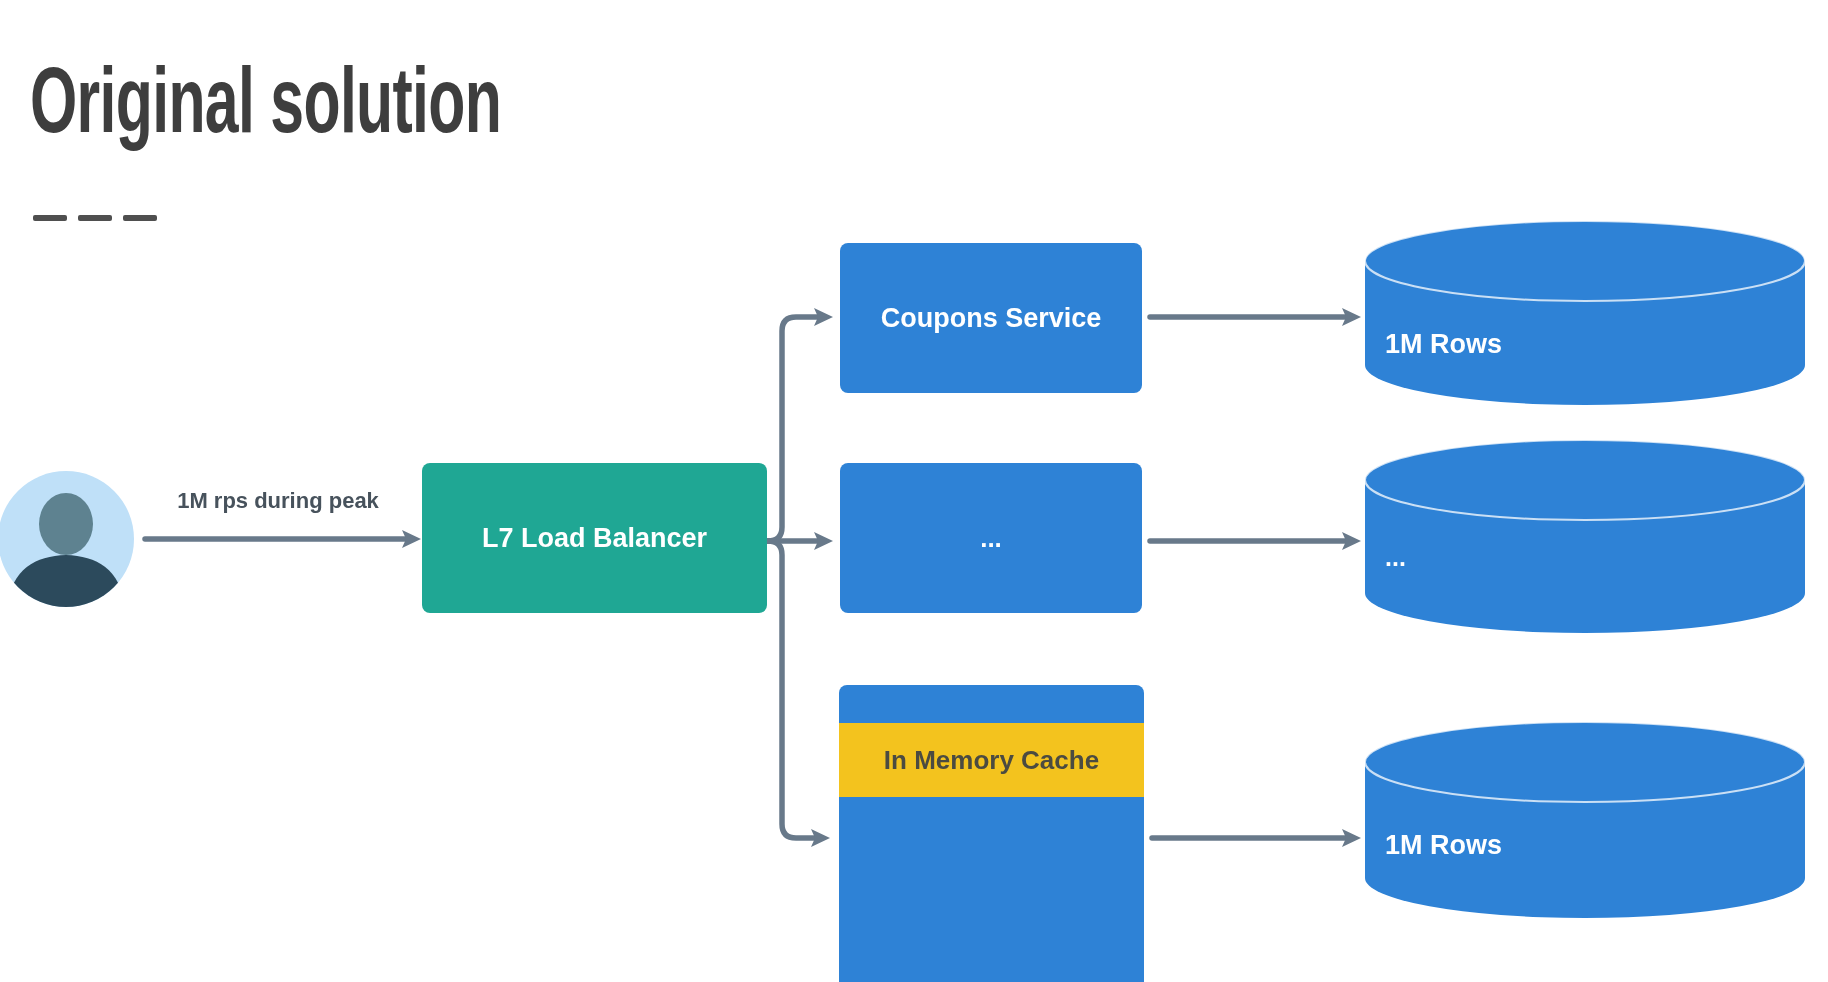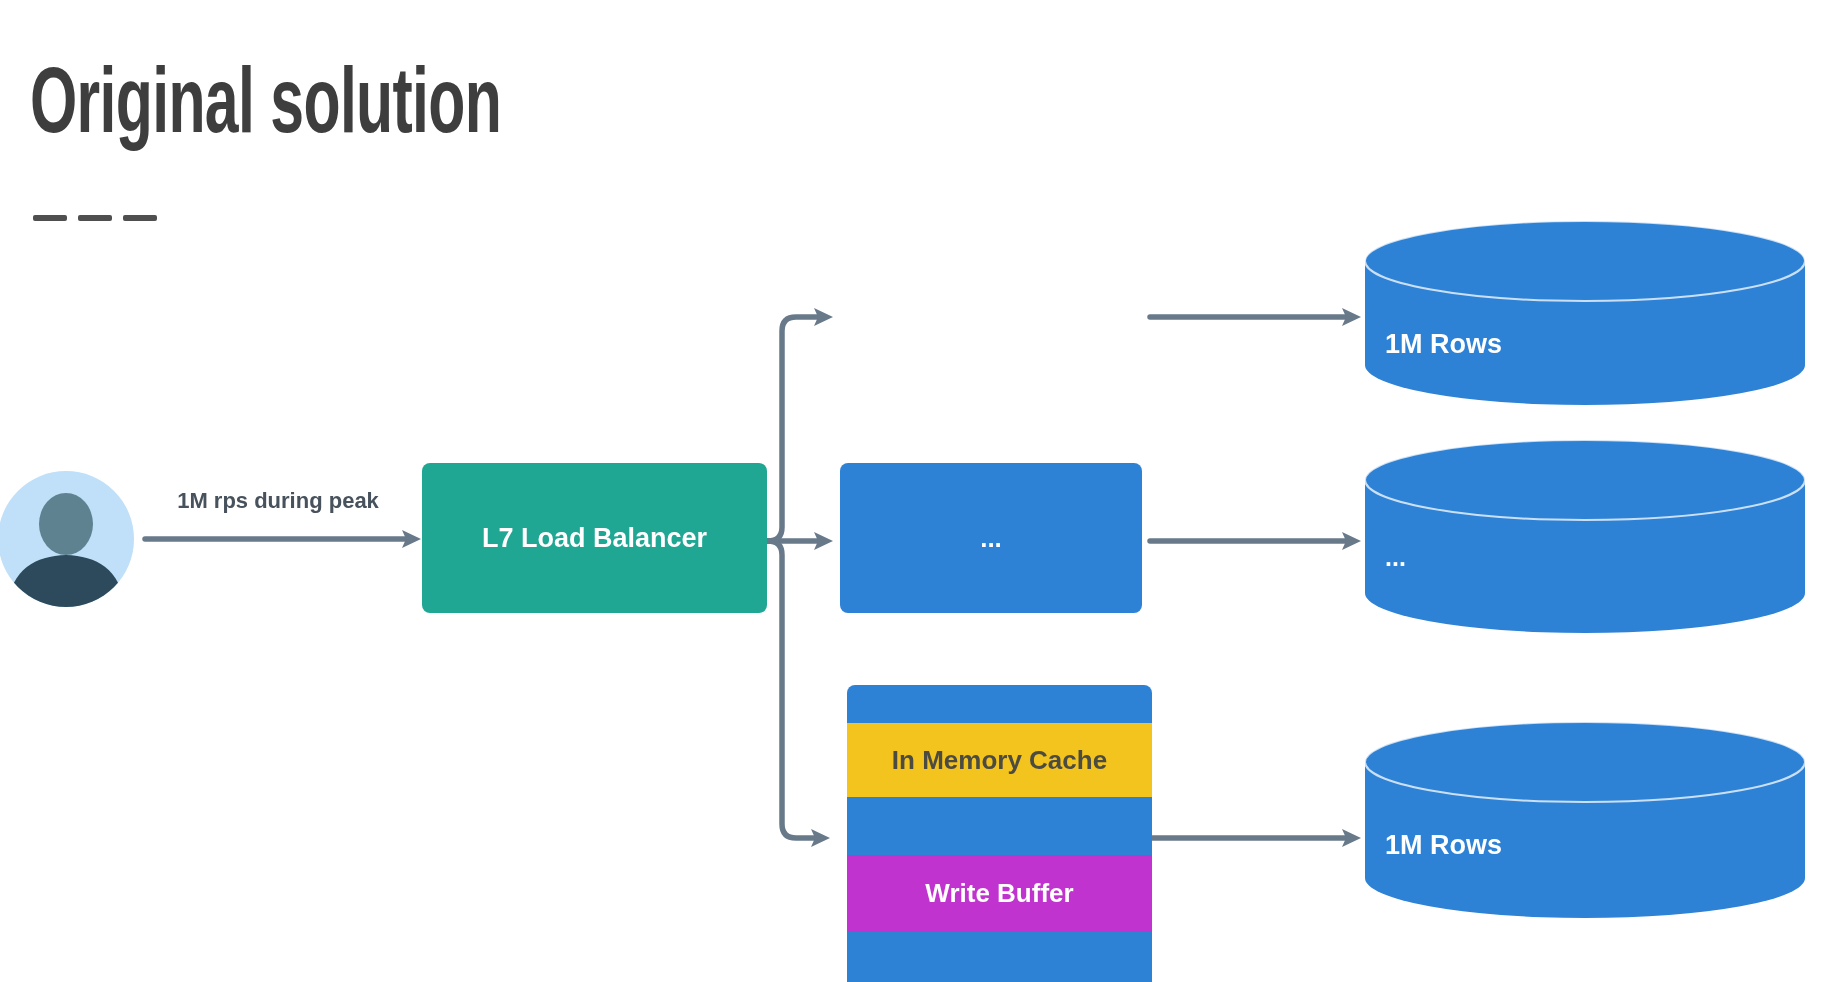--- a/index.html
+++ b/index.html
@@ -15,21 +15,21 @@
   .dashes{position:absolute;left:33px;top:215px;display:flex;gap:11px;}
   .dashes span{display:block;width:34px;height:6px;background:#4f4f4f;border-radius:2px;}
   .svg-layer{position:absolute;left:0;top:0;}
   .node{
     position:absolute;display:flex;align-items:center;justify-content:center;
     color:#ffffff;font-weight:700;font-size:27px;border-radius:8px;text-align:center;
   }
   .node-lb{left:422px;top:463px;width:345px;height:150px;background:#1fa794;}
   .node-svc1{left:840px;top:243px;width:302px;height:150px;background:#2e82d6;}
   .node-svc2{left:840px;top:463px;width:302px;height:150px;background:#2e82d6;font-size:26px;}
-  .node-stack{left:839px;top:685px;width:305px;height:297px;background:#2e82d6;border-radius:8px 8px 0 0;margin-left:8px;}
+  .node-stack{left:839px;top:685px;width:305px;height:297px;background:#2e82d6;border-radius:8px 8px 0 0;}
   .band{
     position:absolute;left:0;width:100%;display:flex;align-items:center;justify-content:center;
     font-weight:700;font-size:26px;
   }
   .band-yellow{top:38px;height:74px;background:#f3c31e;color:#4b4b41;}
   .band-magenta{top:170px;height:77px;background:#c133cf;color:#ffffff;}
   .edge-label{
     position:absolute;left:140px;top:488px;width:276px;text-align:center;
     font-size:22px;font-weight:600;color:#47525c;white-space:nowrap;
   }
@@ -101,31 +101,31 @@
       <ellipse cx="1585" cy="762" rx="220" ry="40" fill="#2e82d6" stroke="rgba(255,255,255,0.75)" stroke-width="2"></ellipse>
     </g>
   </svg>
 
   <div class="edge-label">1M rps during peak</div>
 
   <div class="node node-lb">
     <span>L7 Load Balancer</span>
   </div>
 
+  <div class="node node-svc1">
+    <span>Coupons Service</span>
+  </div>
 
   <div class="node node-svc2">
     <span>...</span>
   </div>
 
   <div class="node node-stack">
     <div class="band band-yellow">
       <span>In Memory Cache</span>
-    </div>
-    <div class="band band-magenta">
-      <span>Write Buffer</span>
     </div>
   </div>
 
   <div class="db-label db-label-1">1M Rows</div>
   <div class="db-label db-label-2">...</div>
   <div class="db-label db-label-3">1M Rows</div>
 
 </div>
 
 </body></html>

